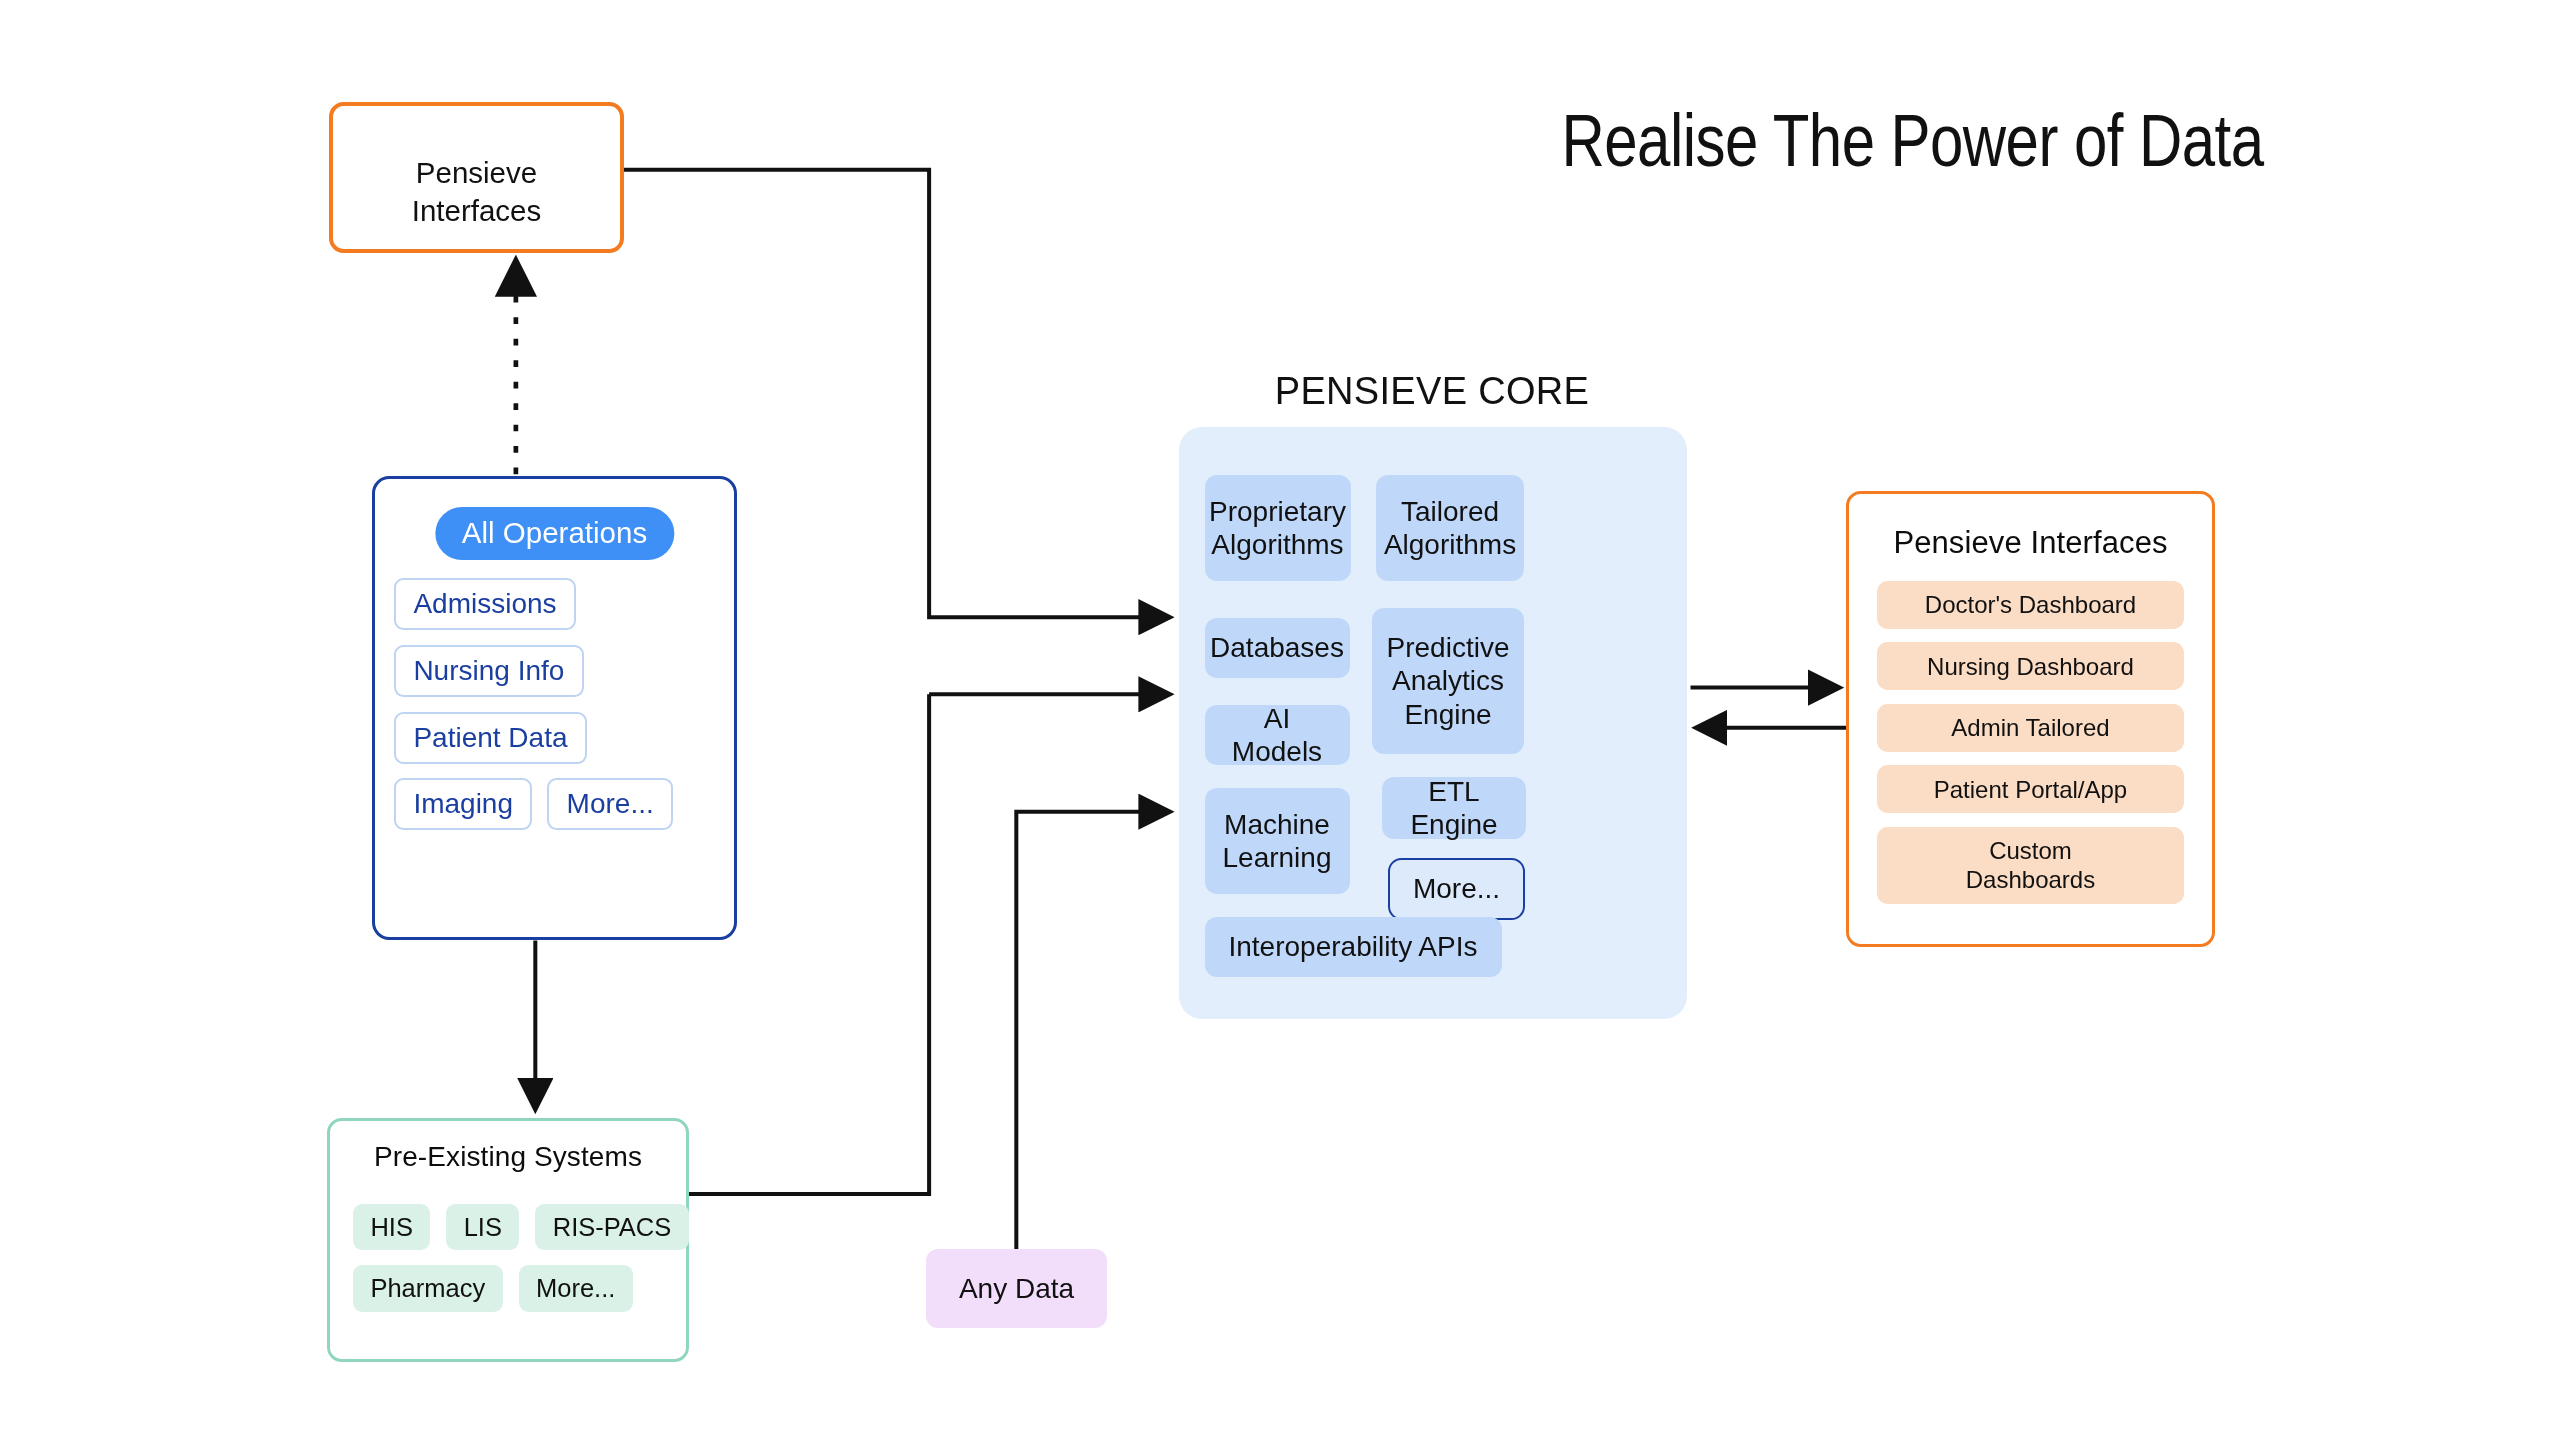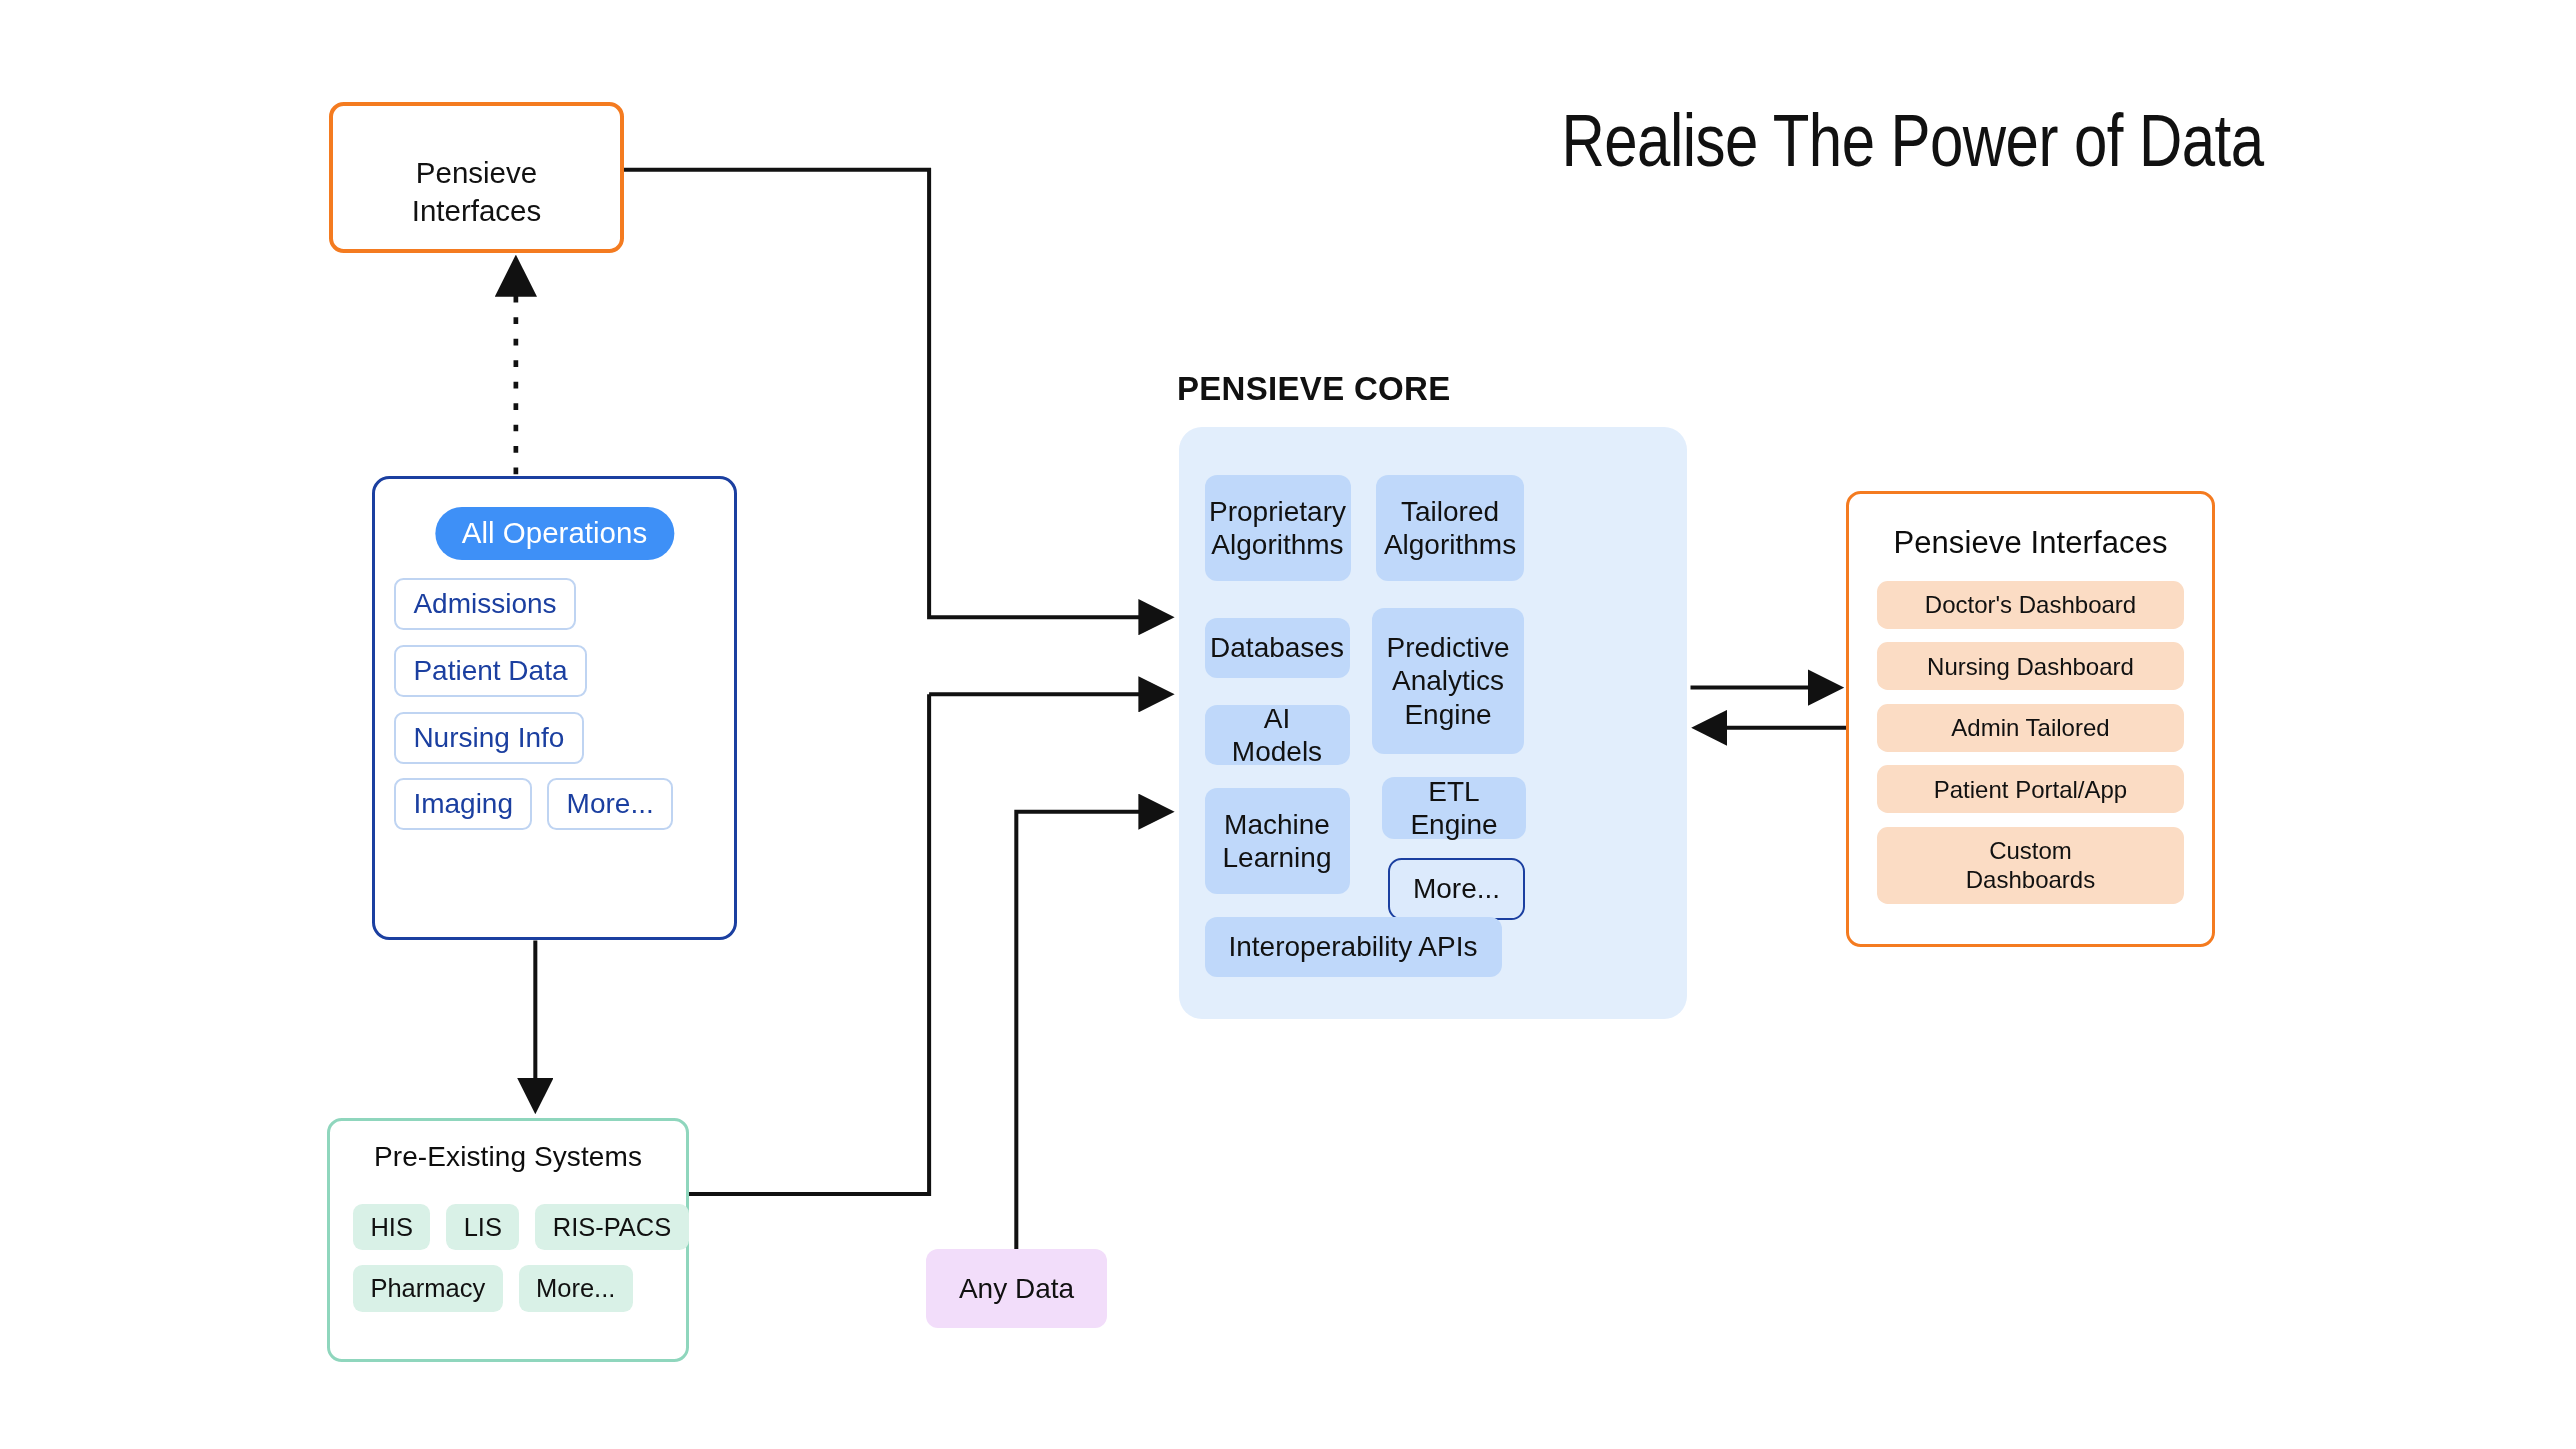--- a/index.html
+++ b/index.html
@@ -71,21 +71,21 @@
   #any-data{
     position:absolute;left:926px;top:1249px;width:181px;height:79px;
     background:#F2DDFA;border-radius:12px;
     display:flex;align-items:center;justify-content:center;
     color:#111111;font-size:28px;
   }
 
   
   #core-heading{
     position:absolute;left:1177px;top:370px;width:510px;height:40px;
-    font-size:33px;font-weight:700;color:#111111;
+    text-align:center;font-size:38px;font-weight:400;color:#111111;
     letter-spacing:0.3px;
   }
   #core-panel{
     position:absolute;left:1179px;top:427px;width:508px;height:592px;
     background:#E2EEFC;border-radius:23px;
   }
   .core-tag{
     position:absolute;background:#BFD8FA;border-radius:12px;
     color:#111111;font-size:28px;line-height:1.18;
     display:flex;align-items:center;justify-content:center;text-align:center;
@@ -142,24 +142,24 @@
 Interfaces</div>
   </div>
 
   <div class="panel" id="all-ops">
     <div class="pill-head">All Operations</div>
     <div class="ops-rows">
       <div class="ops-row">
         <div class="ops-tag">Admissions</div>
       </div>
       <div class="ops-row">
+        <div class="ops-tag">Nursing Info</div>
+      </div>
+      <div class="ops-row">
         <div class="ops-tag">Patient Data</div>
-      </div>
-      <div class="ops-row">
-        <div class="ops-tag">Nursing Info</div>
       </div>
       <div class="ops-row">
         <div class="ops-tag">Imaging</div>
         <div class="ops-tag">More...</div>
       </div>
     </div>
   </div>
 
   <div class="panel" id="pre-existing">
     <div class="panel-title">Pre-Existing Systems</div>

